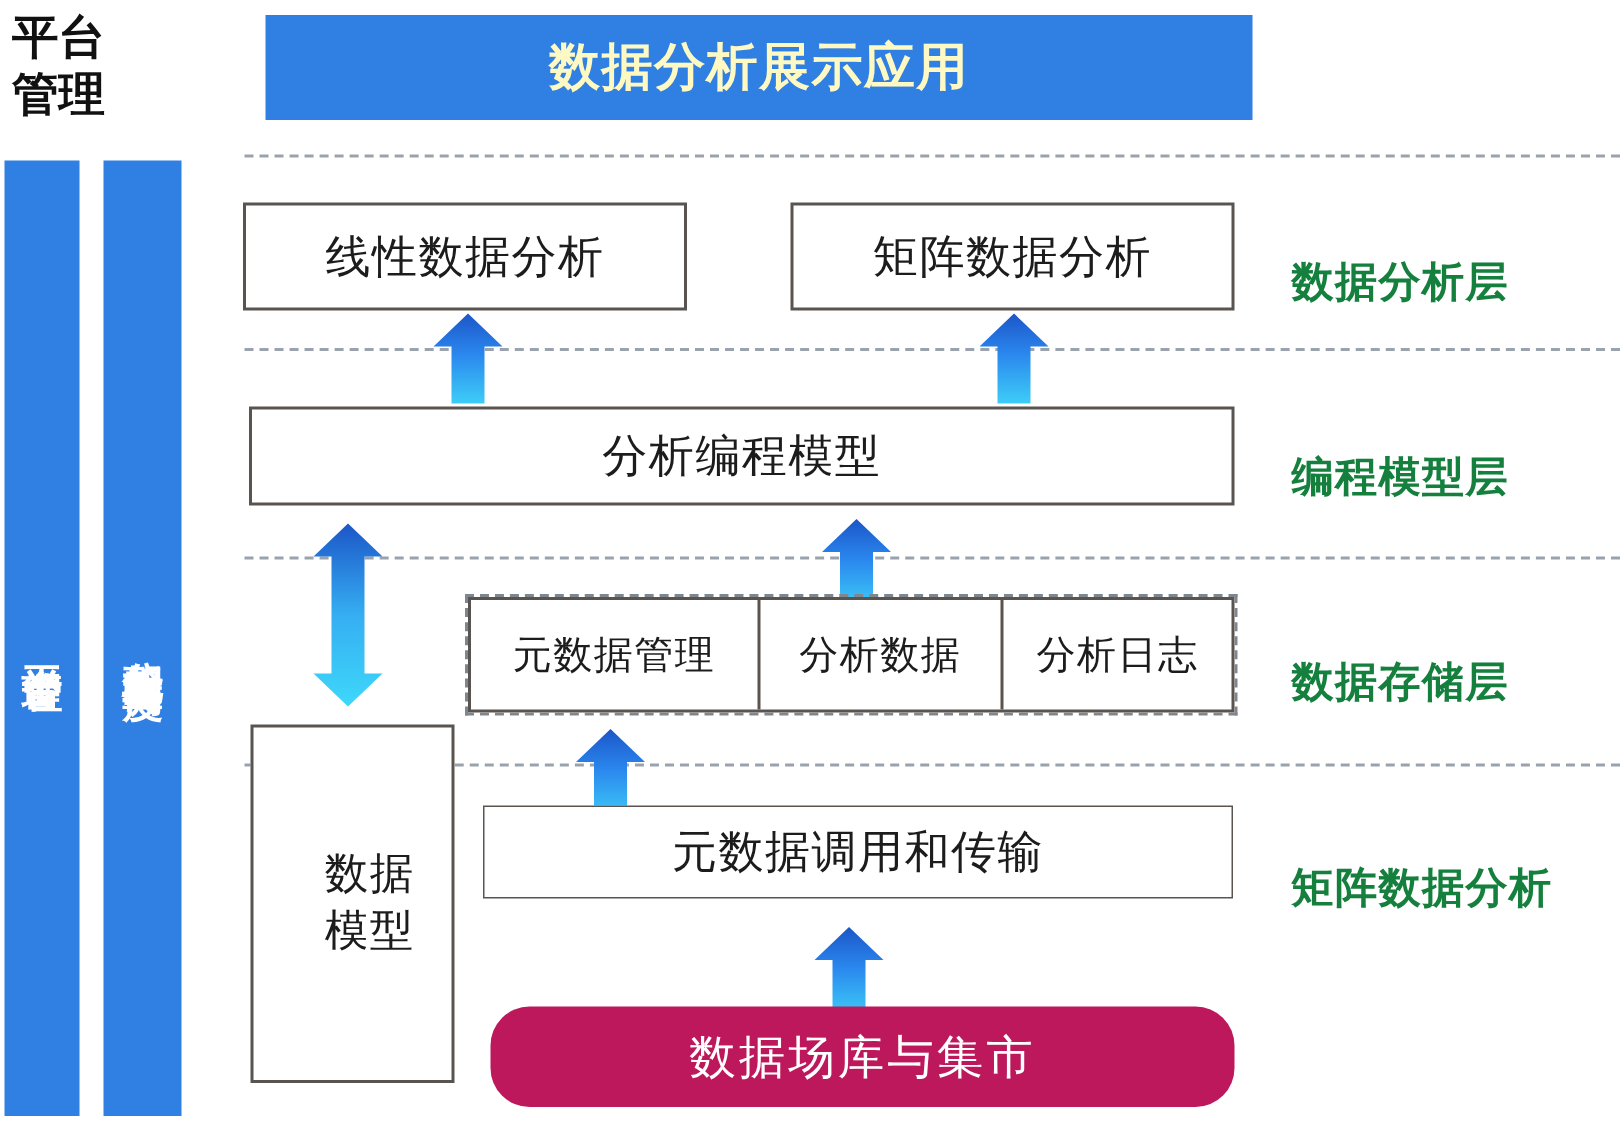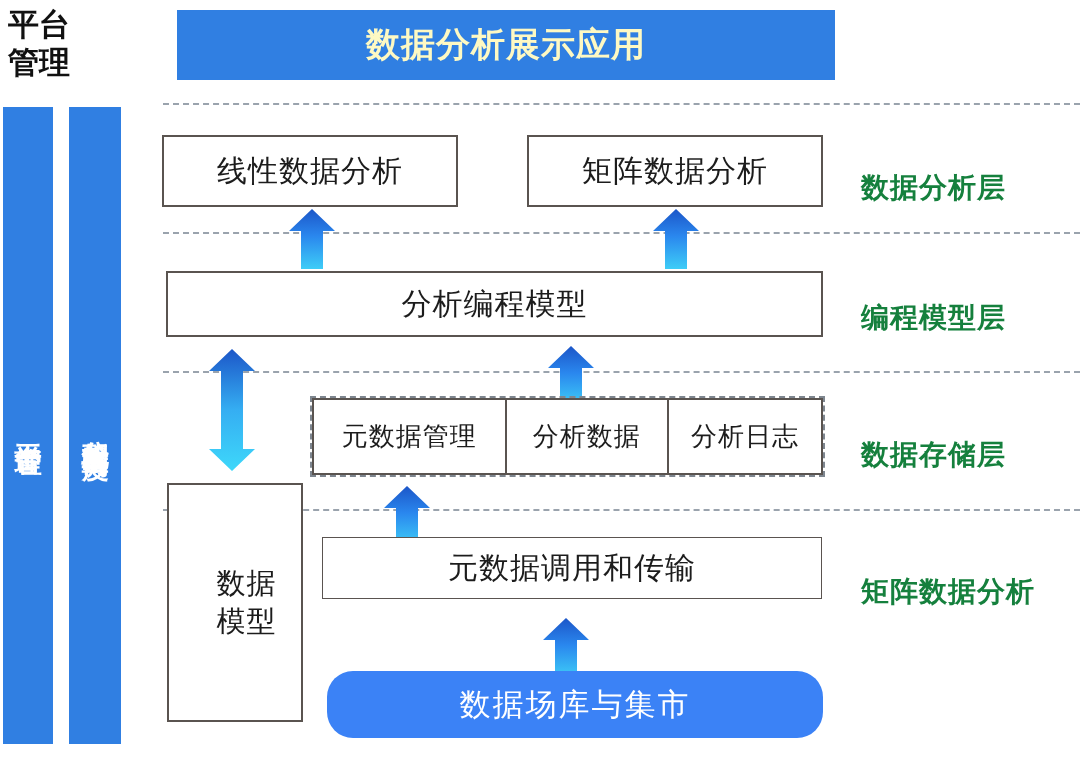--- a/index.html
+++ b/index.html
@@ -103,21 +103,21 @@
     font-size: 26px;
     color: #1c1c1c;
     border-right: 2px solid #5A5450;
     box-sizing: border-box;
     letter-spacing: 1px;
   }
   .store-cell:last-child { border-right: none; }
 
   
   .grey-box {
-    background: #3b82f6;
+    background: #be185d;
     color: #ffffff;
     border-radius: 26px;
     display: flex;
     align-items: center;
     justify-content: center;
     font-size: 31px;
     letter-spacing: 2px;
   }
 
   

